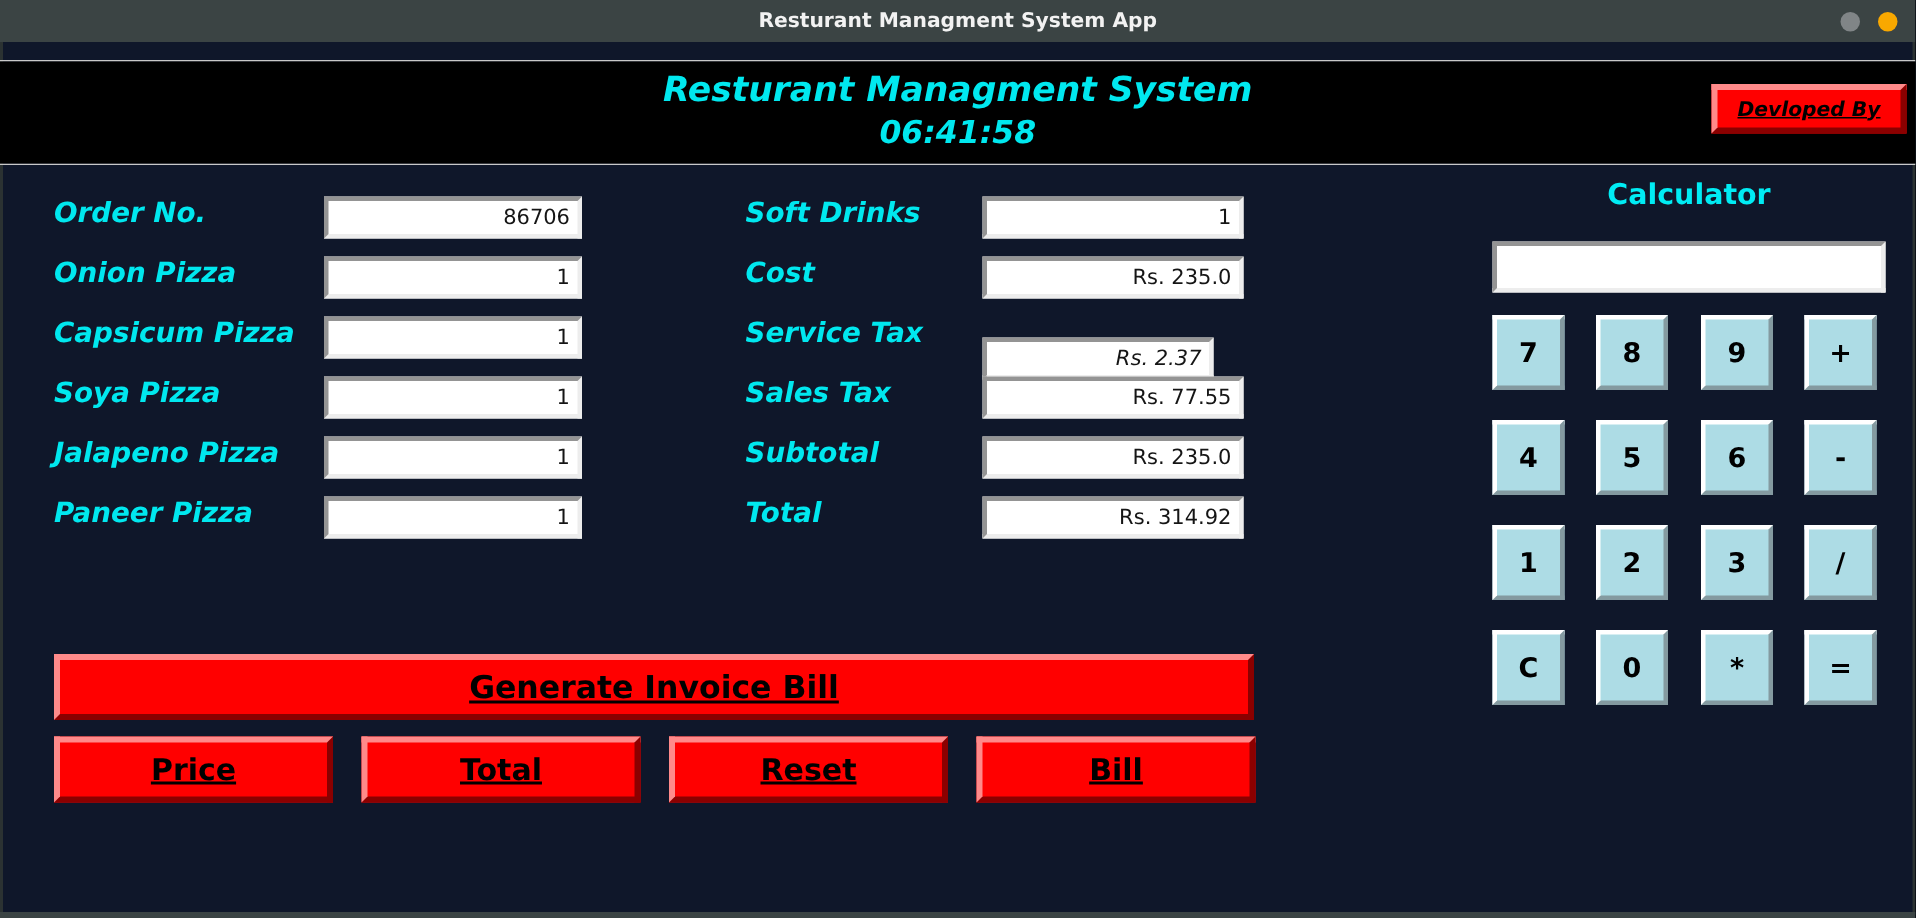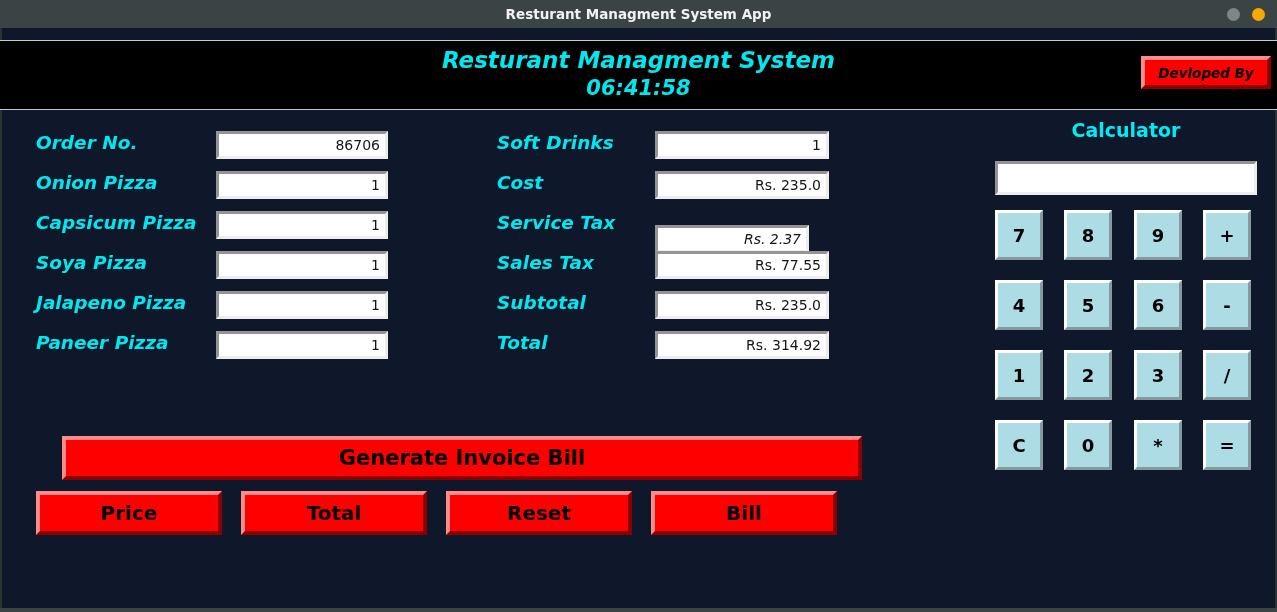--- a/index.html
+++ b/index.html
@@ -89,20 +89,21 @@
     border-top: 4px solid #ff8a8a;
     border-left: 4px solid #ff8a8a;
     border-right: 4px solid #8b0000;
     border-bottom: 4px solid #8b0000;
     color: #000000;
     font-weight: bold;
     font-family: "DejaVu Sans", sans-serif;
     display: flex; align-items: center; justify-content: center;
     cursor: pointer;
     text-align: center;
+    text-decoration: underline;
   }
 
   .developed-by {
     position: absolute;
     left: 1141px; top: 56px;
     width: 130px; height: 33px;
     font-size: 13.5px;
     font-style: italic;
   }
 
@@ -163,21 +164,20 @@
     display: flex; align-items: center; justify-content: center;
     cursor: pointer;
   }
 
   
   .generate-btn {
     position: absolute;
     left: 36px; top: 436px;
     width: 800px; height: 44px;
     font-size: 21px;
-    margin-left: 26px;
   }
   .action-btn {
     position: absolute;
     top: 491px;
     width: 186px; height: 44px;
     font-size: 20px;
   }
 </style>
 </head>
 <body>

